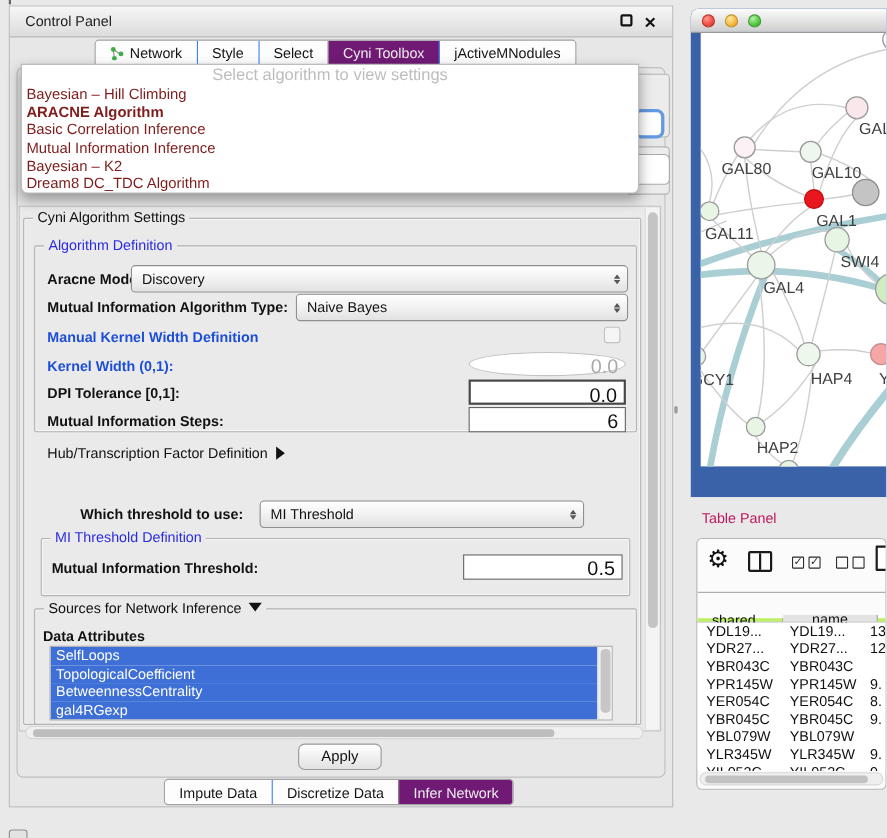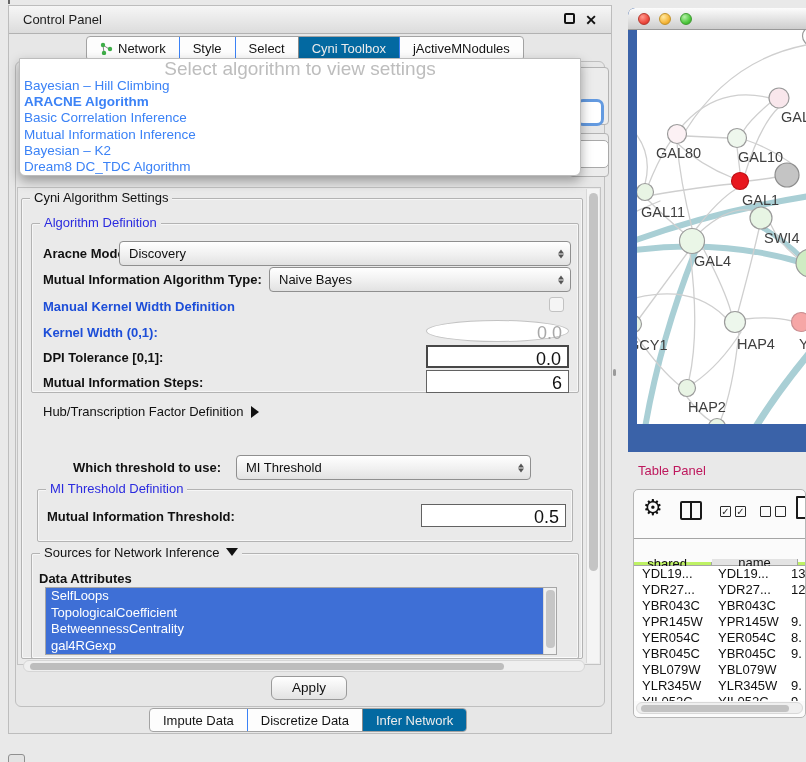--- a/index.html
+++ b/index.html
@@ -17,21 +17,21 @@
   .btn-restore { right:36px; width:11px; height:11px; border:2px solid #111; border-radius:2px; }
   .btn-close { right:14px; font-weight:bold; font-size:14px; }
 
   
   .tab-bar { position:absolute; display:flex; background:#fdfdfd; border:1px solid #a3a3a3;
     border-radius:4px; overflow:hidden; font-size:13px; color:#141414; }
   .tab-bar-top { left:77px; top:30px; height:25px; }
   .tab-bar-bottom { left:140px; top:702px; height:24px; }
   .tab { display:flex; align-items:center; padding:0 13px; white-space:nowrap; cursor:default; }
   .tab + .tab { border-left:1px solid #3b82f6; }
-  .tab.selected { background:#0369a1; color:#ececec; border-left-color:#8c8c8c;justify-content:center; }
+  .tab.selected { background:#701a75; color:#ececec; border-left-color:#8c8c8c;justify-content:center; }
   .tab .net-ico { margin-right:5px; }
 
   
   .main-panel { position:absolute; left:6px; top:55px; width:590px; height:646px;
     border:1px solid #bfbfbf; border-radius:6px; background:#e7e7e7; }
 
   
   .frag-a { position:absolute; left:560px; top:61px; width:40px; height:58px;
     border:1px solid #b3b3b3; border-radius:4px; background:#ececec; }
   .frag-blue { position:absolute; left:567px; top:93px; width:28px; height:27px;
@@ -99,22 +99,22 @@
     background:#bdbdbd; border-radius:4px; }
 
   .apply-btn { position:absolute; left:262px; top:670px; width:76px; height:24px;
     border:1px solid #9a9a9a; border-radius:6px; font-size:13.5px; color:#111;
     background:linear-gradient(#ffffff,#e2e2e2); text-align:center; line-height:22px; }
 
   
   .popup { position:absolute; left:10px; top:52px; width:562px; height:118px; z-index:50;
     background:#fff; border:1px solid #bcbcbc; border-radius:0 0 6px 6px;
     box-shadow:0 5px 12px rgba(0,0,0,.35); overflow:hidden; }
-  .popup-placeholder { text-align:center; color:#bdbdbd; font-size:19px; height:18px; line-height:18px; margin-top:1px; }
-  .popup-item { font-size:13.5px; color:#3b82f6; height:16.2px; line-height:16.2px; padding-left:4px; white-space:nowrap; }
+  .popup-placeholder { text-align:center; color:#bdbdbd; font-size:15px; height:18px; line-height:18px; margin-top:1px; }
+  .popup-item { font-size:13.5px; color:#7f1d1d; height:16.2px; line-height:16.2px; padding-left:4px; white-space:nowrap; }
   .popup-item.bold { font-weight:bold; }
 
   
   .divider-mark { position:absolute; left:613px; top:369px; width:3px; height:7px;
     background:#9a9a9a; border-radius:2px; }
 
   
   .net-window { position:absolute; left:628px; top:8px; width:178px; height:444px;
     background:#3a62a8; border-top-left-radius:7px; overflow:hidden; }
   .nv-titlebar { position:absolute; left:0; top:0; width:100%; height:22px;

